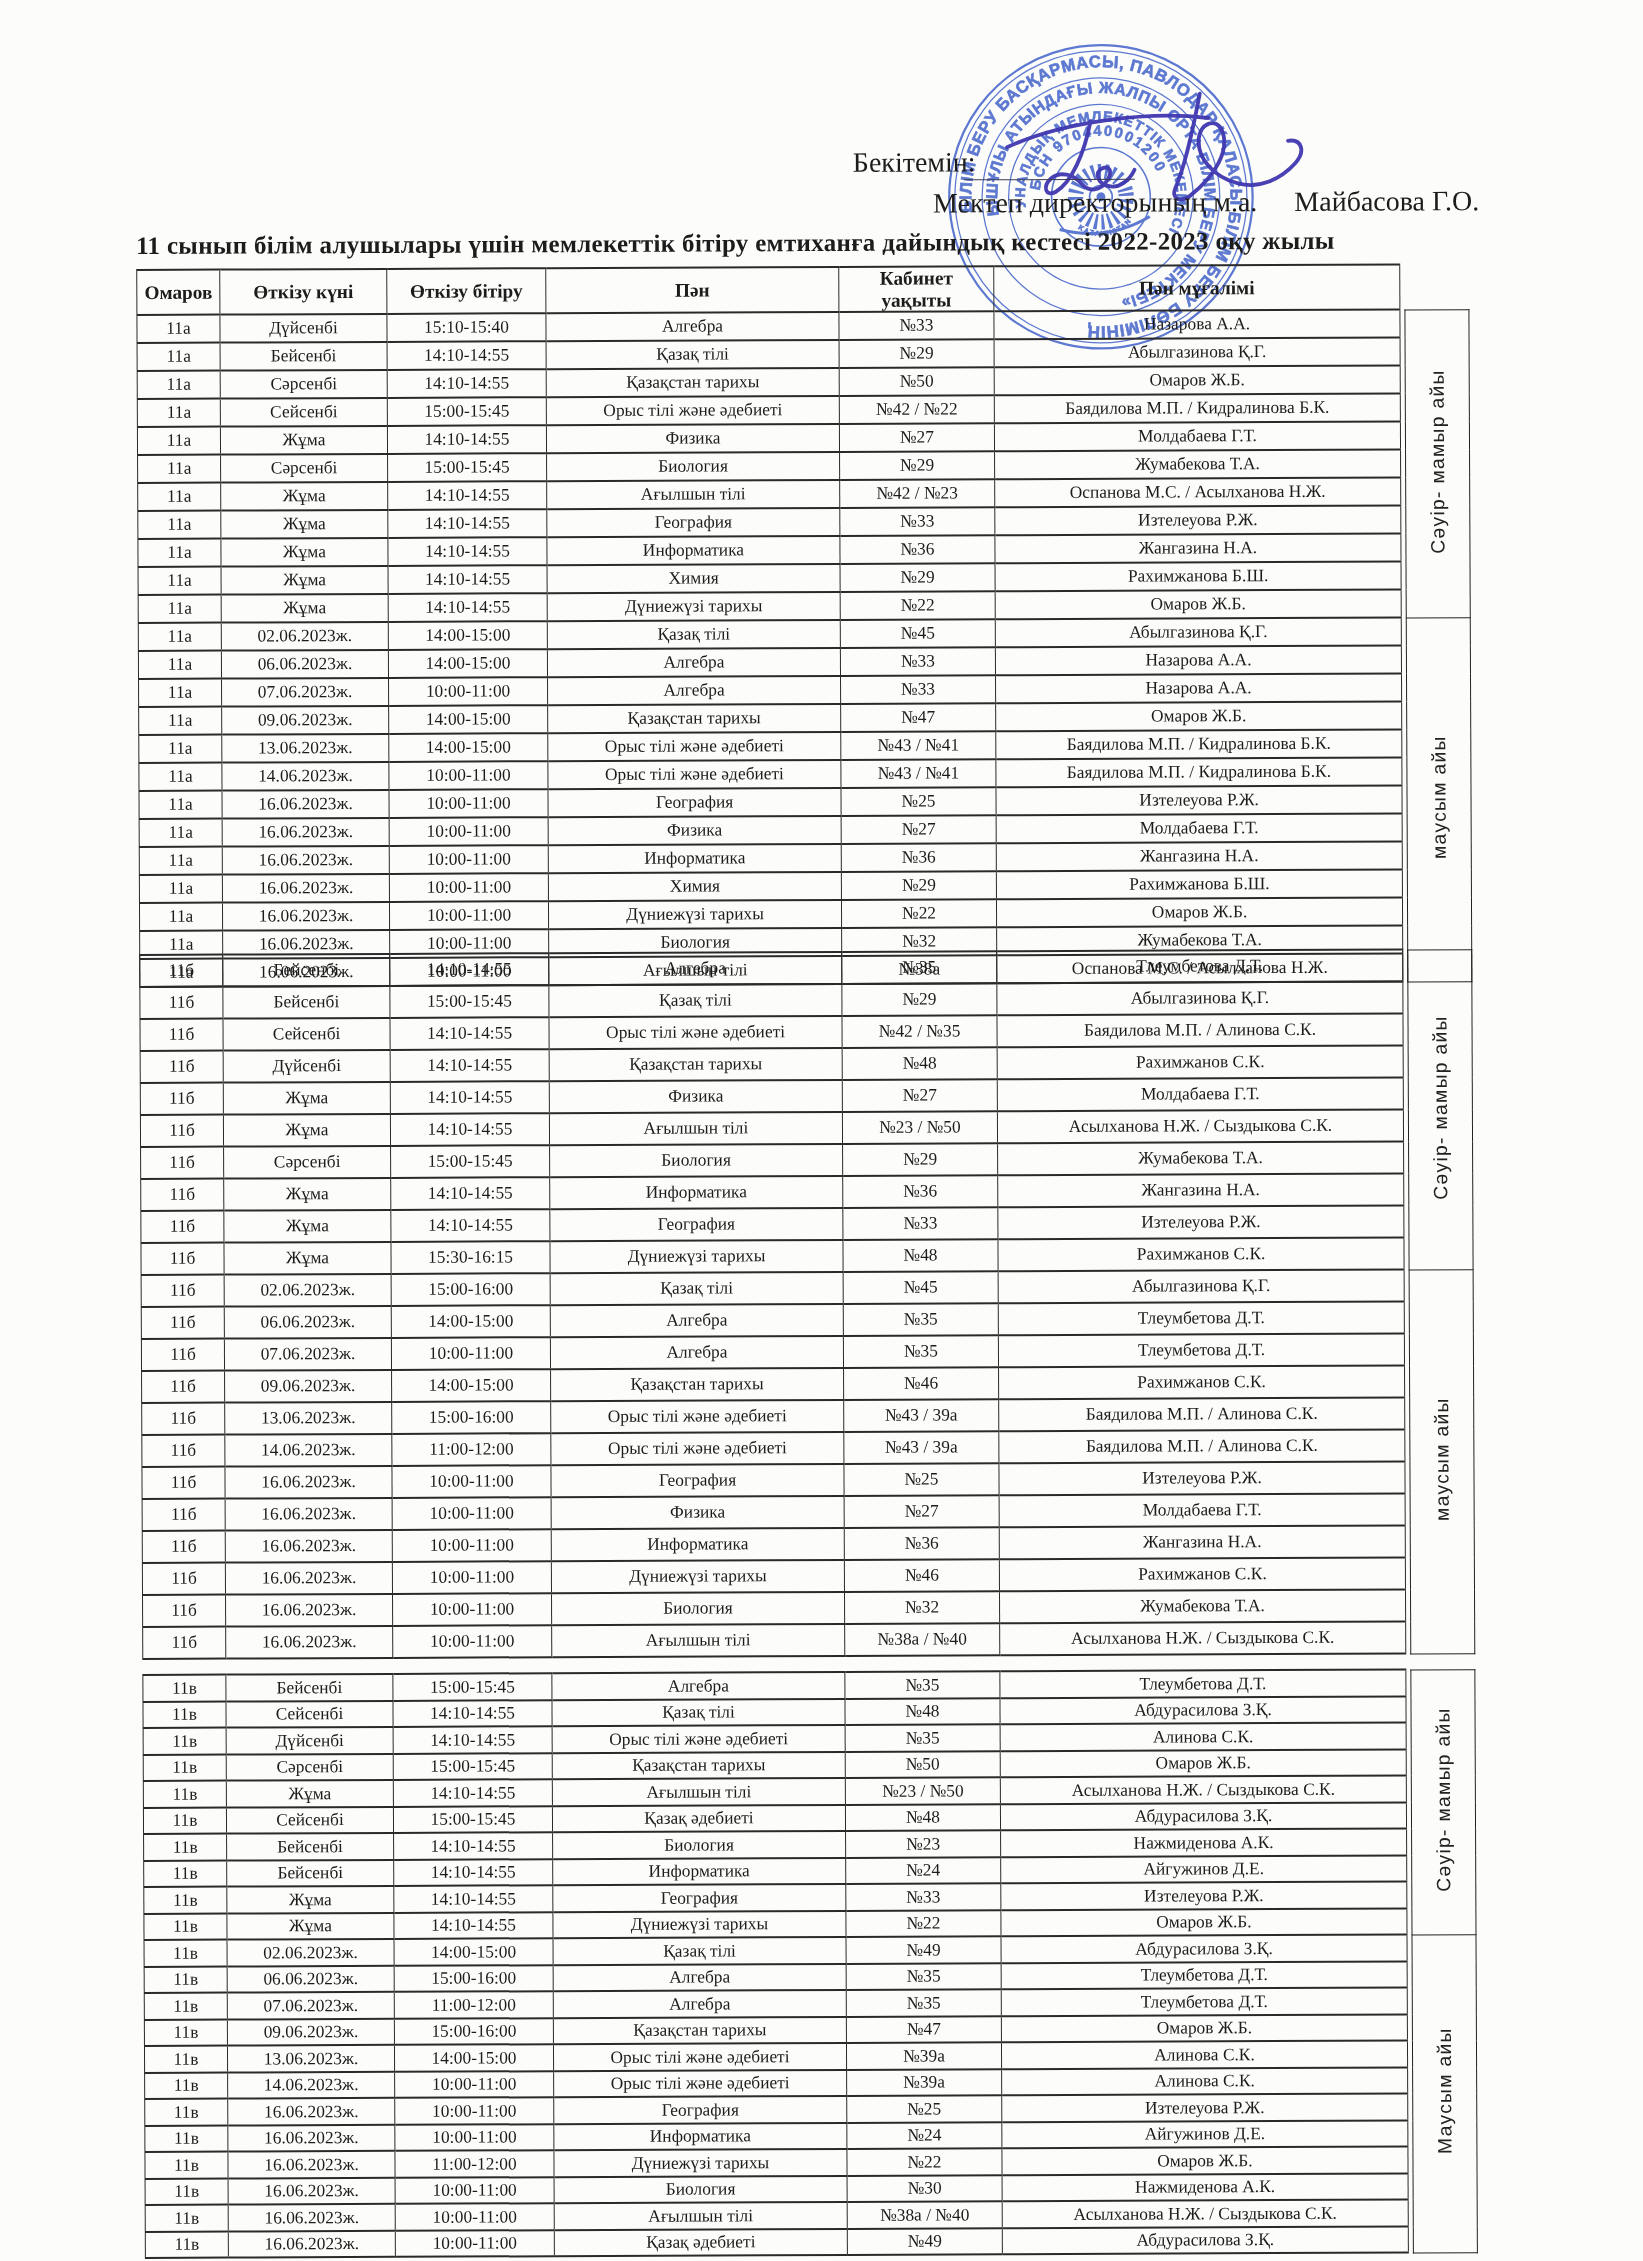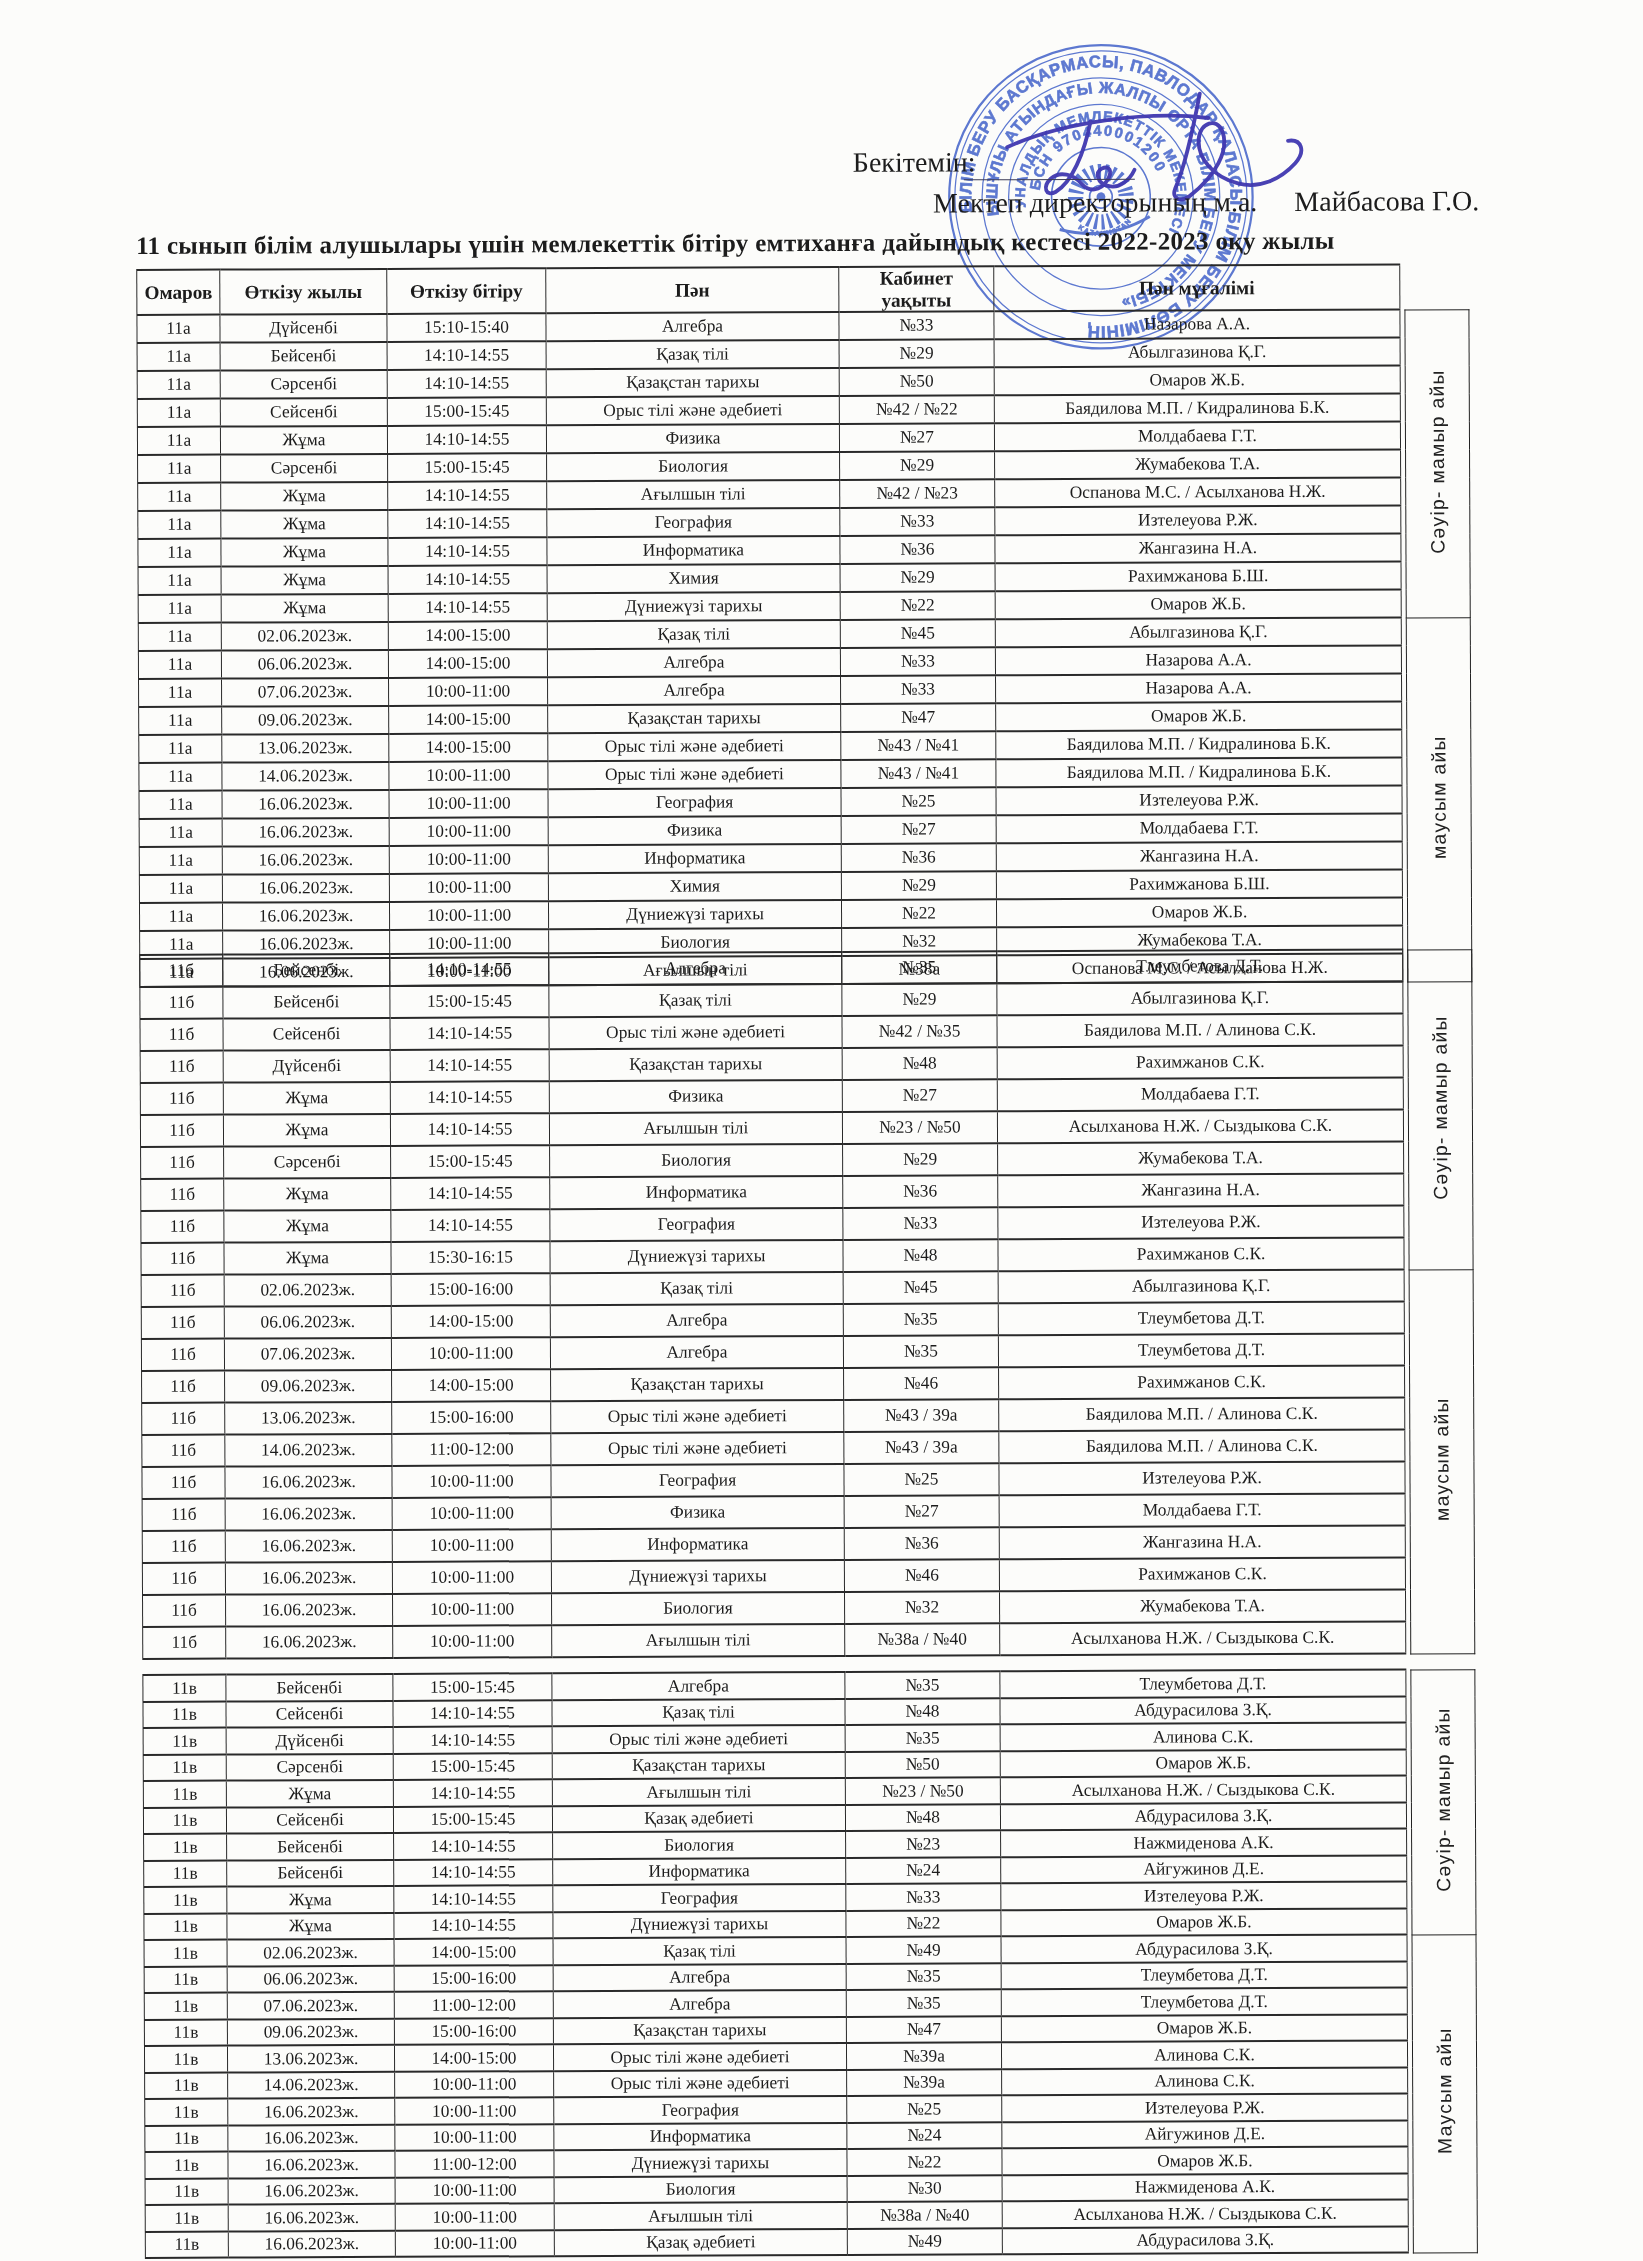--- a/index.html
+++ b/index.html
@@ -123,21 +123,21 @@
           <col style="width:159px">
       <col style="width:293px">
           <col style="width:155px">
           <col style="width:406px">
       <col style="width:5.2px">
           <col style="width:64px">
     </colgroup>
     <thead>
       <tr>
         <th>Омаров</th>
-        <th>Өткізу жылы</th>
+        <th>Өткізу күні</th>
         <th>Өткізу бітіру</th>
         <th>Пән</th>
         <th>Кабинет уақыты</th>
         <th>Пән мұғалімі</th>
       </tr>
     </thead>
     <tbody>
           <tr>
             <td>11а</td>
             <td>Дүйсенбі</td>

